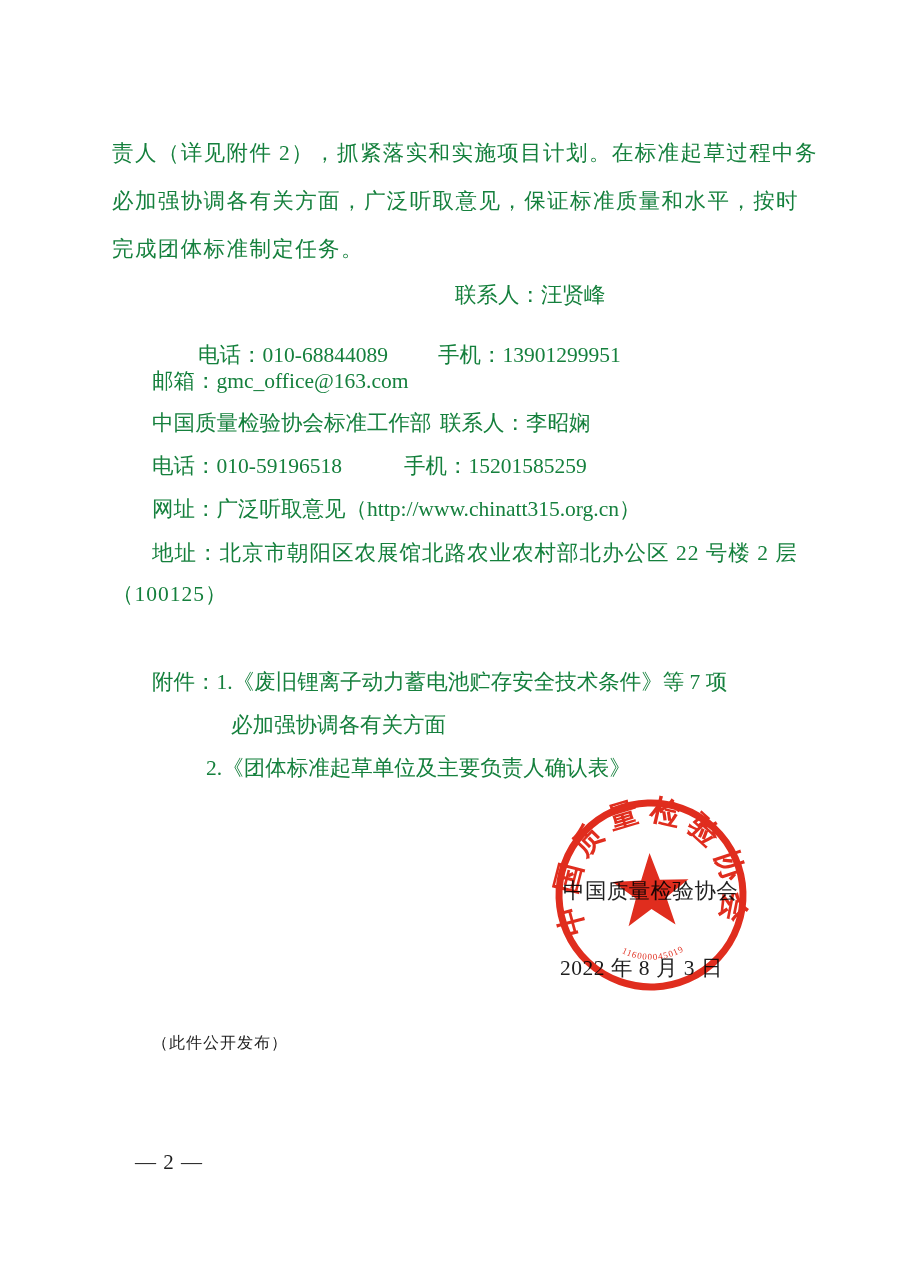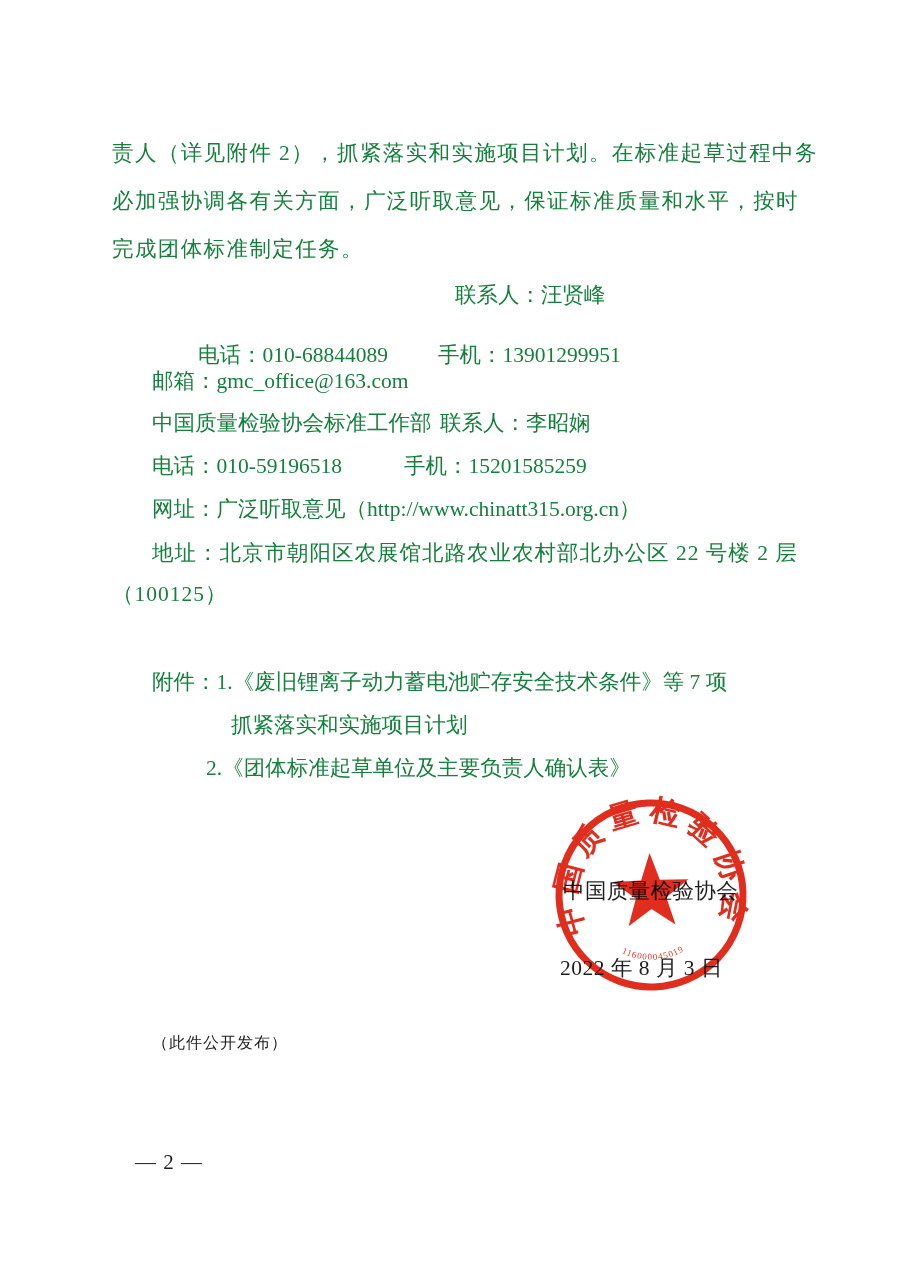--- a/index.html
+++ b/index.html
@@ -105,21 +105,21 @@
   <div class="line" style="left:152px; top:453px;">
     <span>电话：010-59196518</span>
     <span class="col2" style="left:240px;margin-left:12px;">手机：15201585259</span>
   </div>
   <div class="line" style="left:152px; top:496px;">网址：广泛听取意见（http://www.chinatt315.org.cn）</div>
 
   <div class="line addr" style="left:152px; top:540px;">地址：北京市朝阳区农展馆北路农业农村部北办公区 22 号楼 2 层</div>
   <div class="line addr" style="left:112px; top:581px;">（100125）</div>
 
   <div class="line" style="left:152px; top:669px;">附件：1.《废旧锂离子动力蓄电池贮存安全技术条件》等 7 项</div>
-  <div class="line" style="left:231px; top:712px;">抓紧落实和实施项目计划</div>
+  <div class="line" style="left:231px; top:712px;">必加强协调各有关方面</div>
   <div class="line" style="left:206px; top:755px;">2.《团体标准起草单位及主要负责人确认表》</div>
 
   <div class="sig-org">中国质量检验协会</div>
   <div class="sig-date">2022 年 8 月 3 日</div>
 
   <svg class="seal-svg" viewBox="0 0 200 200">
     <defs>
       <path id="sealTopArc" d="M 35.9,137 A 74,74 0 1 1 164.1,137" fill="none"></path>
       <path id="sealBottomArc" d="M 64,154 A 64.9,64.9 0 0 0 136,154" fill="none"></path>
     </defs>

